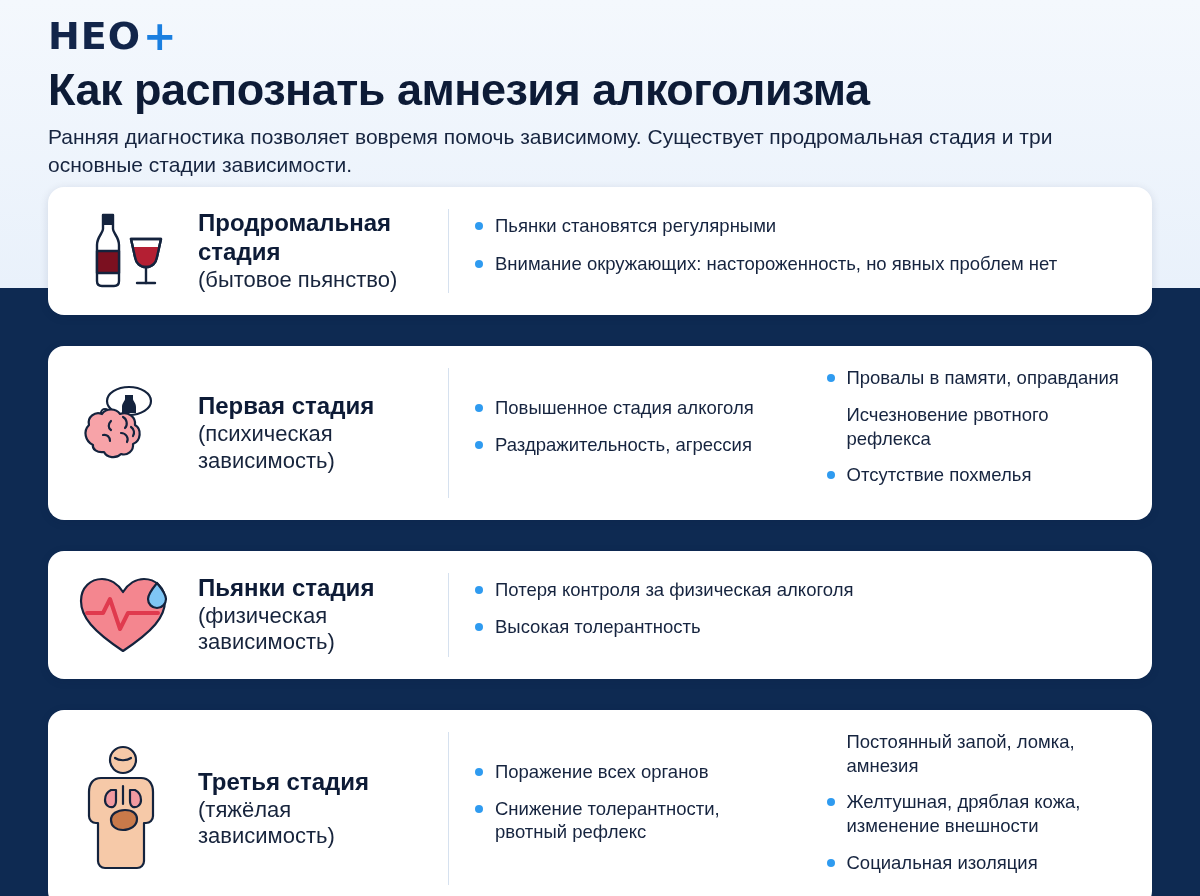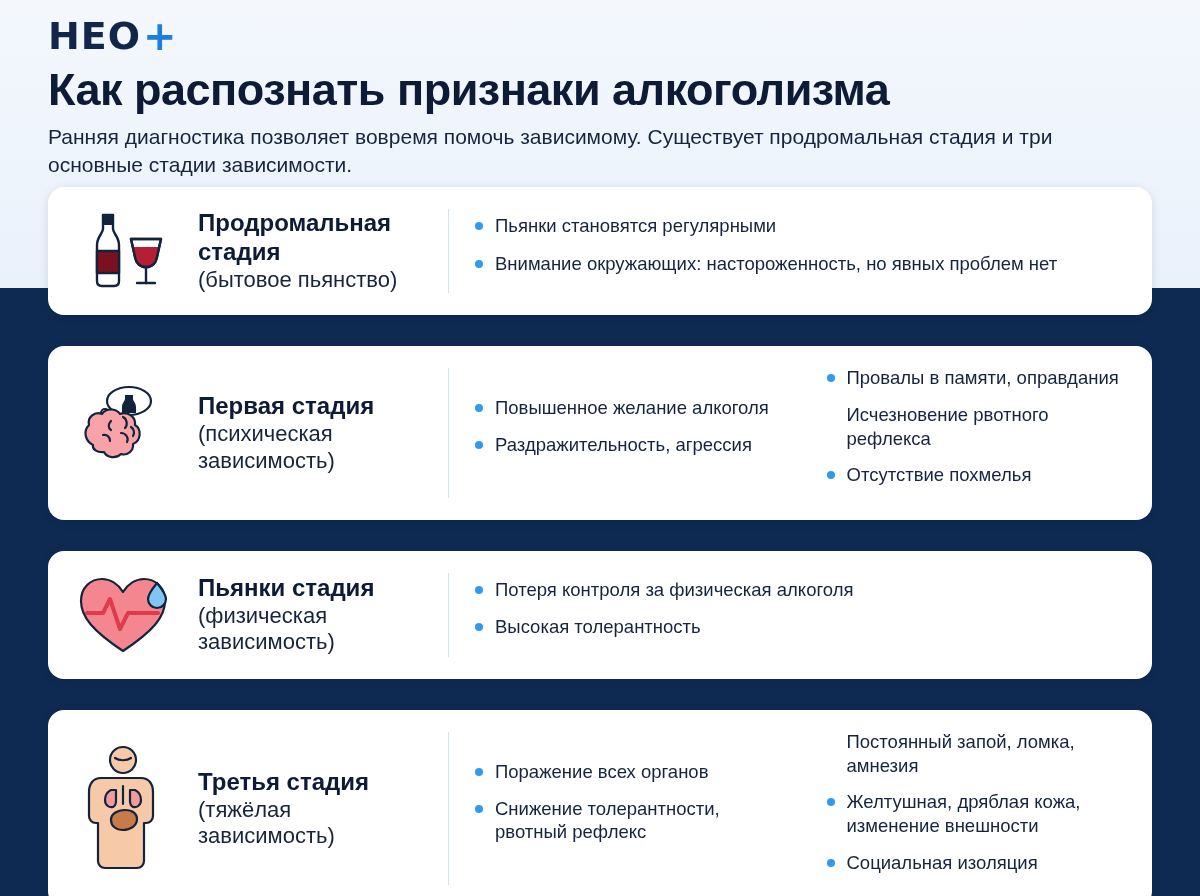--- a/index.html
+++ b/index.html
@@ -165,21 +165,21 @@
 
 <div class="page">
 
   <div class="logo">
     <div class="logo-text">
       <span>HEO</span>
         <span class="logo-plus">+</span>
     </div>
   </div>
 
-  <h1 class="title">Как распознать признаки алкоголизма</h1>
+  <h1 class="title">Как распознать амнезия алкоголизма</h1>
   <p class="subtitle">Ранняя диагностика позволяет вовремя помочь зависимому. Существует продромальная стадия и три основные стадии зависимости.</p>
 
   <div class="cards">
 
     <div class="card card-1">
       <div class="card-icon">
         <span>
           <svg width="96" height="92" viewBox="0 0 96 92">
             <g fill="none" stroke="#14233d" stroke-width="2.4" stroke-linejoin="round" stroke-linecap="round">
               <path d="M28 10 h10 v14 c0 4 6 8 6 16 v36 c0 3-2 5-5 5 h-12 c-3 0-5-2-5-5 v-36 c0-8 6-12 6-16 z" fill="#ffffff"></path>
@@ -221,21 +221,21 @@
             </g>
           </svg>
         </span>
       </div>
       <div class="card-label">
         <span class="bold">Первая стадия</span>
         <span class="sub">(психическая зависимость)</span>
       </div>
       <div class="divider"></div>
       <div class="col">
-        <div class="bullet">Повышенное желание алкоголя</div>
+        <div class="bullet">Повышенное стадия алкоголя</div>
         <div class="bullet">Раздражительность, агрессия</div>
       </div>
       <div class="col">
         <div class="bullet">Провалы в памяти, оправдания</div>
         <div class="bullet nodot">Исчезновение рвотного рефлекса</div>
         <div class="bullet">Отсутствие похмелья</div>
       </div>
     </div>
 
     <div class="card card-3">

